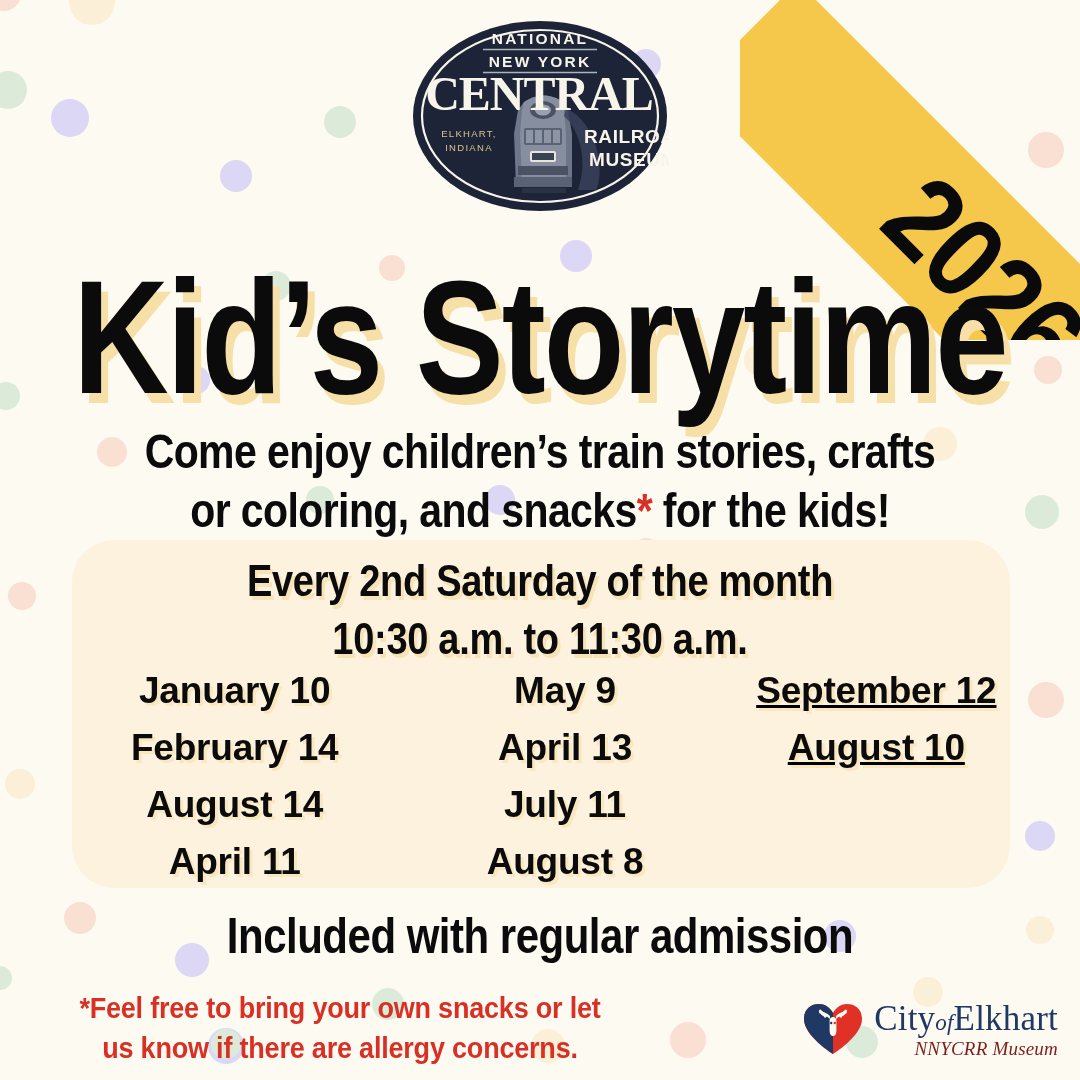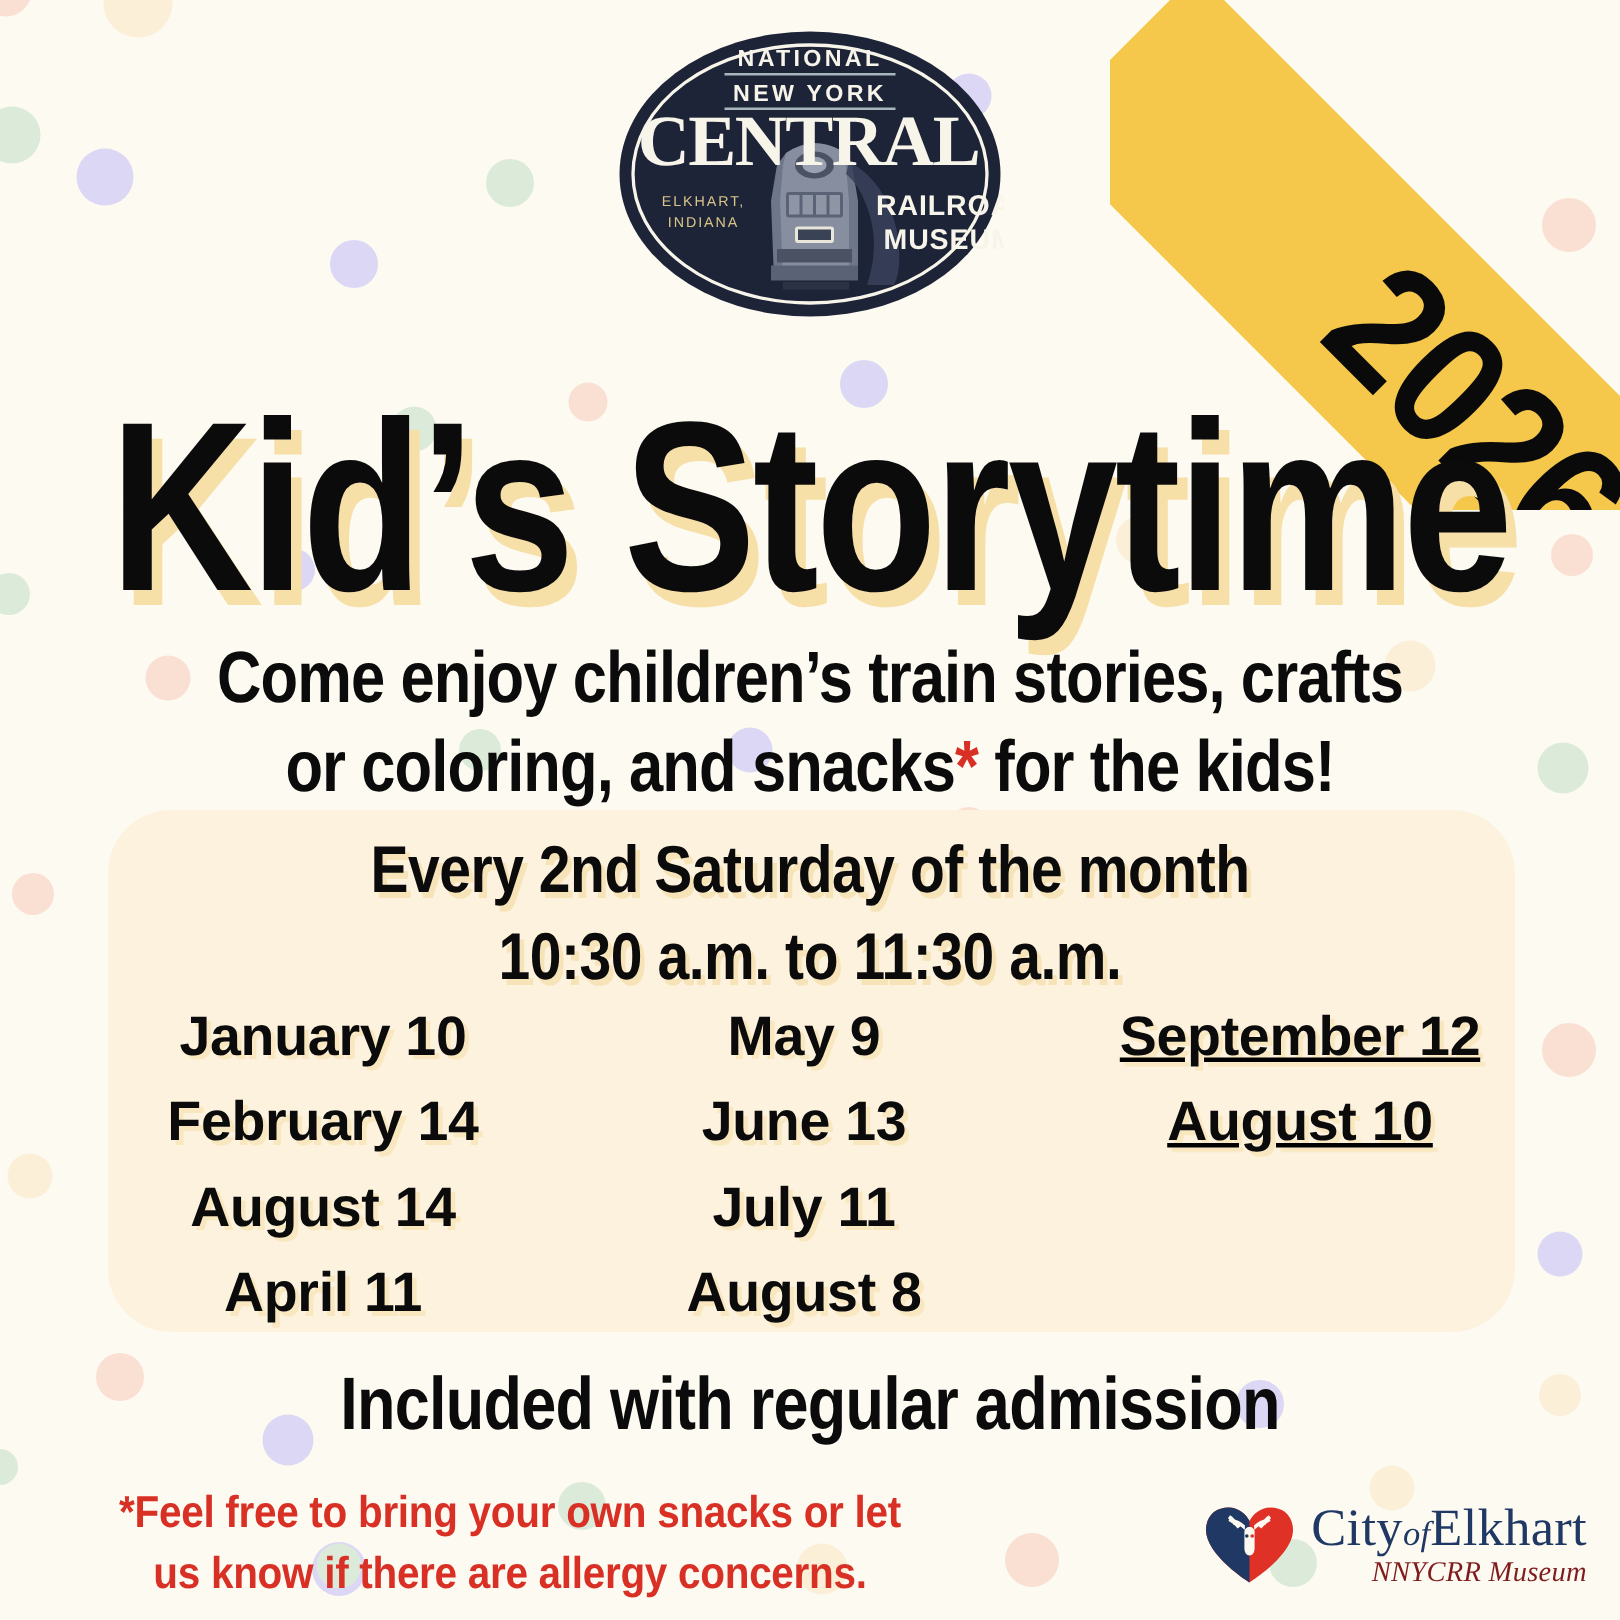--- a/index.html
+++ b/index.html
@@ -113,20 +113,21 @@
     left:72px; top:665px;
     width:938px;
     display:flex;
     z-index:3;
   }
   .mcol {
     flex:1;
     display:flex; flex-direction:column;
     align-items:center;
     gap:6px;
+    padding-left:29px;
   }
   .mcol:nth-child(1) { padding-right:34px; }
   .mcol:nth-child(2) { padding-right:28px; }
   .mcol:nth-child(3) { padding-left:16px;text-decoration:underline; }
   .mrow {
     font-family:"Liberation Sans", sans-serif;
     font-weight:bold;
     font-size:37px;
     line-height:1.38;
     color:#0B0B0B;
@@ -160,21 +161,21 @@
     color:#D93025;
     letter-spacing:-0.2px;
     transform:scaleY(1.1);
     transform-origin:top center;
   }
 
   
   #city {
     position:absolute; right:22px; bottom:22px;
     z-index:3;
-    display:flex; align-items:flex-end; gap:8px;
+    display:flex; align-items:flex-start; gap:8px;
   }
   #city-mark { flex:none; }
   #city-text { display:flex; flex-direction:column; line-height:1; }
   #city-name {
     font-family:"Liberation Serif", serif;
     font-size:35px;
     color:#1F3864;
     letter-spacing:0.2px;
     white-space:nowrap;
   }
@@ -306,21 +307,21 @@
 
 <div id="months">
   <div class="mcol">
     <div class="mrow">January 10</div>
     <div class="mrow">February 14</div>
     <div class="mrow">August 14</div>
     <div class="mrow">April 11</div>
   </div>
   <div class="mcol">
     <div class="mrow">May 9</div>
-    <div class="mrow">June 13</div>
+    <div class="mrow">April 13</div>
     <div class="mrow">July 11</div>
     <div class="mrow">August 8</div>
   </div>
   <div class="mcol">
     <div class="mrow">September 12</div>
     <div class="mrow">August 10</div>
   </div>
 </div>
 
 <div id="admission">Included with regular admission</div>

